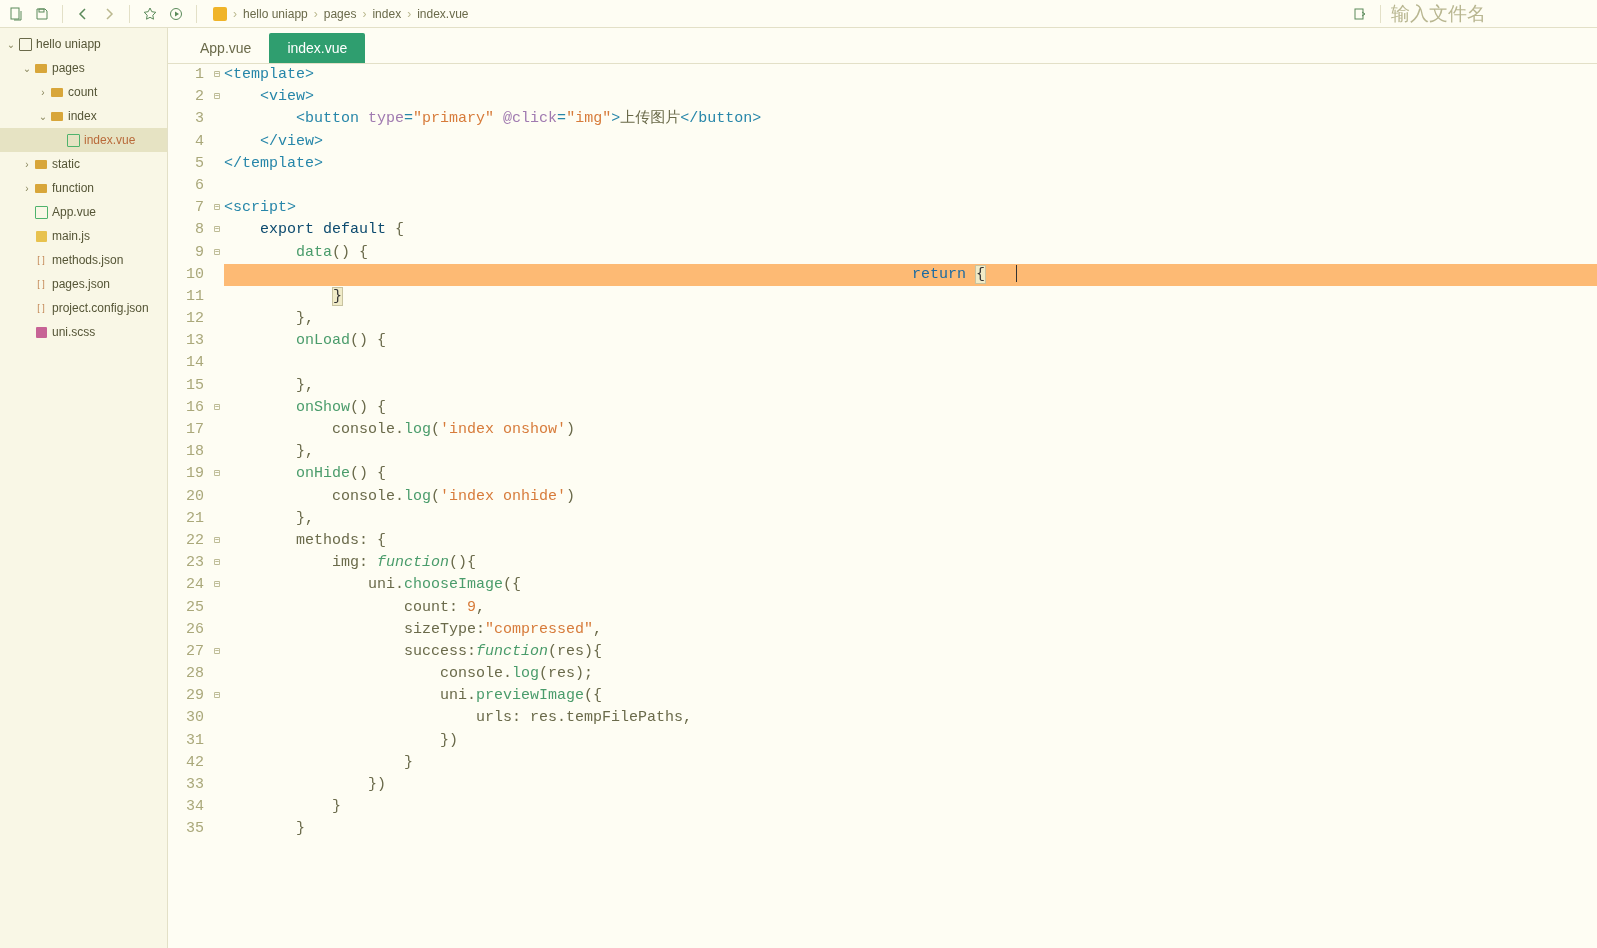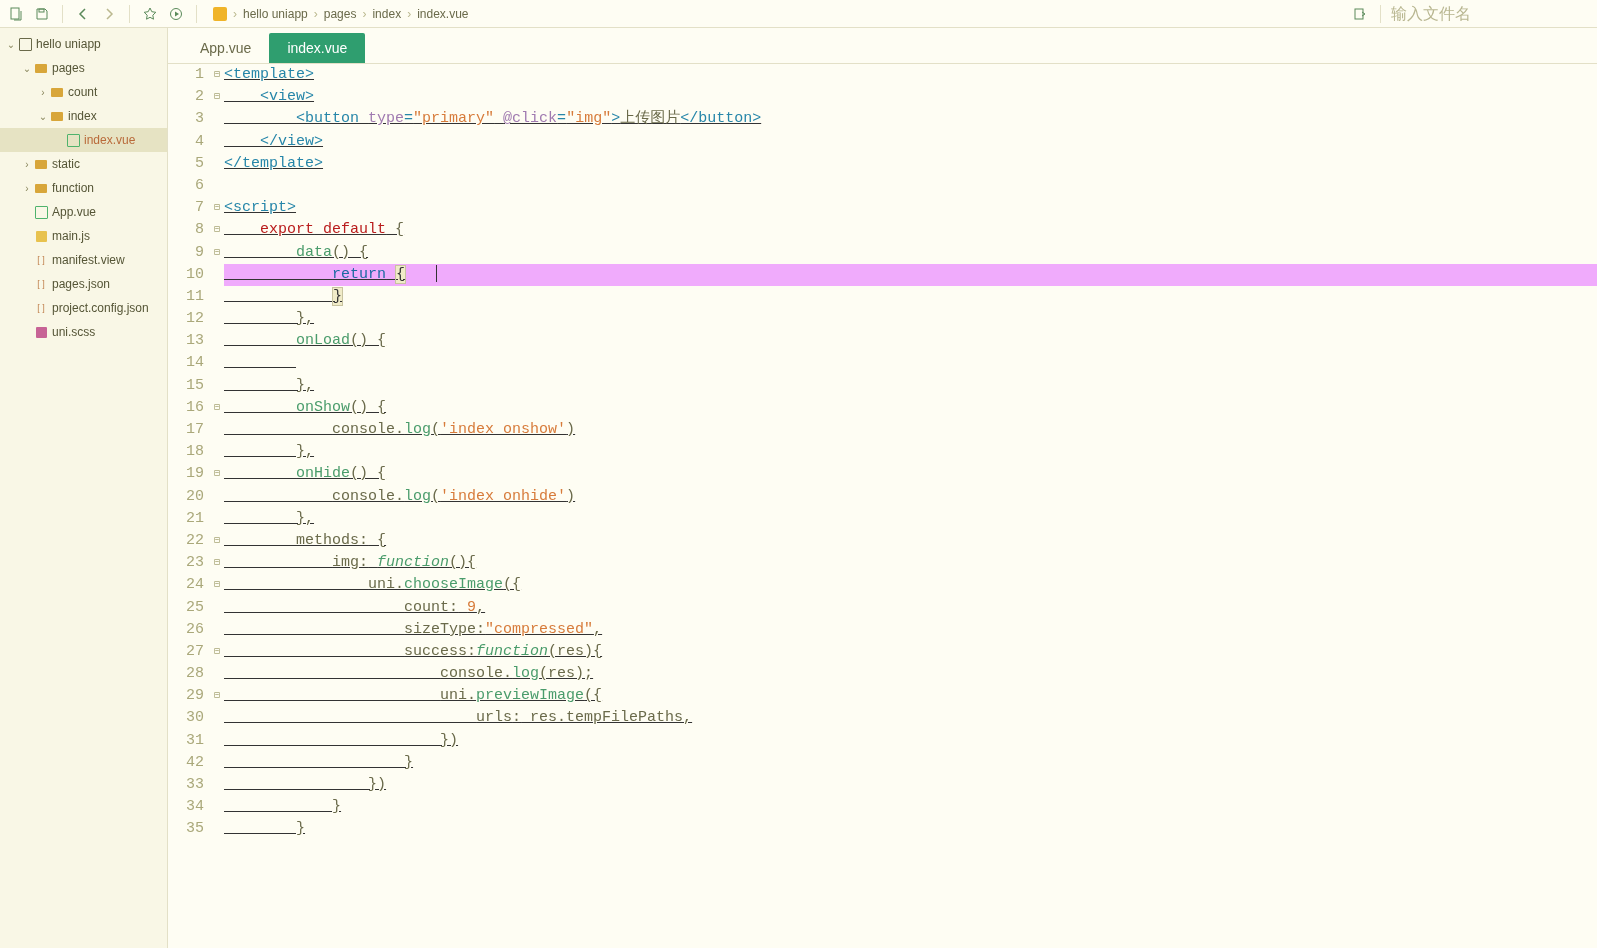--- a/index.html
+++ b/index.html
@@ -41,21 +41,21 @@
 .crumb-icon {
   width: 14px; height: 14px;
   background: #f0b429;
   border-radius: 2px;
   display: inline-block;
 }
 .crumb-arrow { color: #bbb98f; }
 .toolbar-spacer { flex: 1; }
 .file-search {
   border: none; background: transparent; outline: none;
-  font-size: 16px; color: #999; width: 200px; font-family: Liberation Serif, serif;
+  font-size: 19px; color: #999; width: 200px; font-family: Liberation Serif, serif;
 }
 .file-search::placeholder { color: #b8b690; }
 
 
 .main {
   flex: 1; display: flex; min-height: 0;
 }
 
 
 .sidebar {
@@ -159,32 +159,31 @@
   width: 14px;
   color: #aaa87a;
   background: #fefdf3;
   user-select: none;
   font-size: 10px;
 }
 .code-col {
   flex: 1;
   background: #fefdf3;
   white-space: pre;
-  text-decoration: underline;
 }
 .code-line { height: 22.2px; }
 .gutter-line { height: 22.2px; display: block; padding-right: 2px; }
 .fold-line { height: 22.2px; display: flex; align-items: center; justify-content: center; }
-.hl { background: #f0abfc; }
+.hl { background: #fdba74; text-align: center; }
 .bracket-match { border: 1px solid #c8c3a0; background: #f0ebc8; }
 
 .tk-tag { color: #2686a9; }
 .tk-attr { color: #a07ab0; }
 .tk-str { color: #d77b3a; }
-.tk-kw { color: #b91c1c; }
+.tk-kw { color: #0c4a6e; }
 .tk-kw2 { color: #1a6aa2; }
 .tk-fn { color: #4a9c6b; font-style: italic; }
 .tk-call { color: #4a9c6b; text-align: center; }
 .tk-num { color: #d77b3a; }
 .tk-punct { color: #6a6a4a; }
 .tk-plain { color: #6a6a4a; }
 
 .cursor-caret {
   display: inline-block;
   width: 1px; height: 17px;
@@ -309,21 +308,21 @@
       <div class="tree-item">
         <span class="tree-indent" style="width: 20px;"></span>
         <span class="tree-caret"></span>
         <span class="tree-icon js-icon"></span>
         <span class="tree-label">main.js</span>
       </div>
       <div class="tree-item">
         <span class="tree-indent" style="width: 20px;"></span>
         <span class="tree-caret"></span>
         <span class="tree-icon json-icon"></span>
-        <span class="tree-label">manifest.view</span>
+        <span class="tree-label">methods.json</span>
       </div>
       <div class="tree-item">
         <span class="tree-indent" style="width: 20px;"></span>
         <span class="tree-caret"></span>
         <span class="tree-icon json-icon"></span>
         <span class="tree-label">pages.json</span>
       </div>
       <div class="tree-item">
         <span class="tree-indent" style="width: 20px;"></span>
         <span class="tree-caret"></span>

